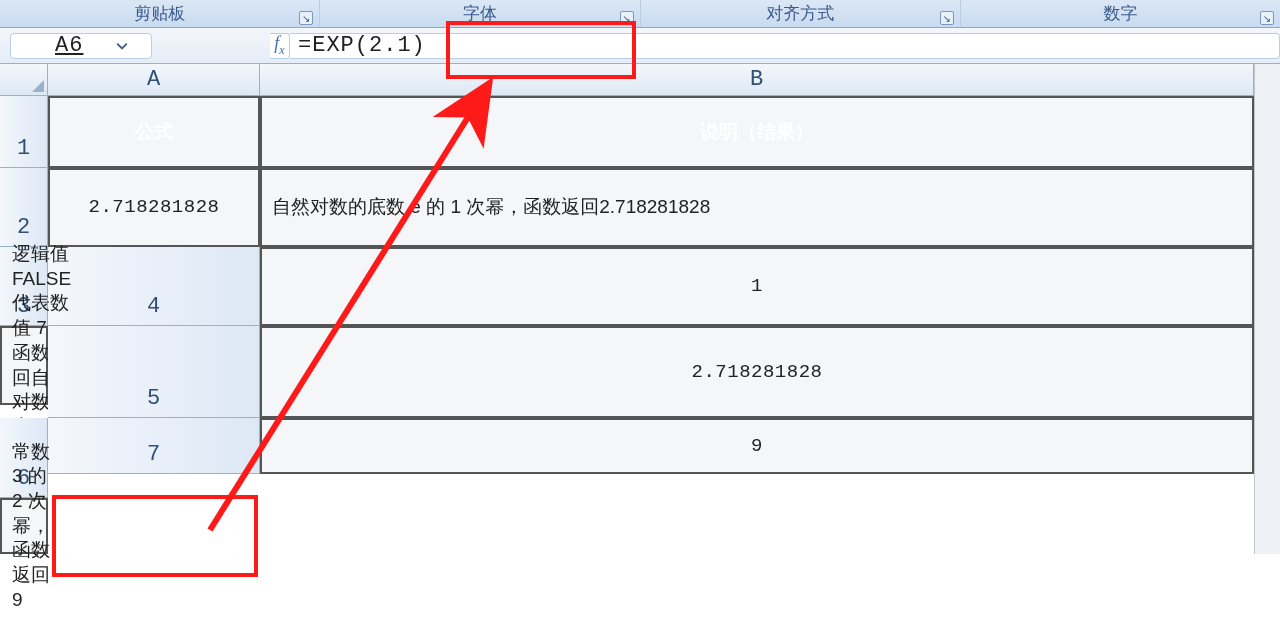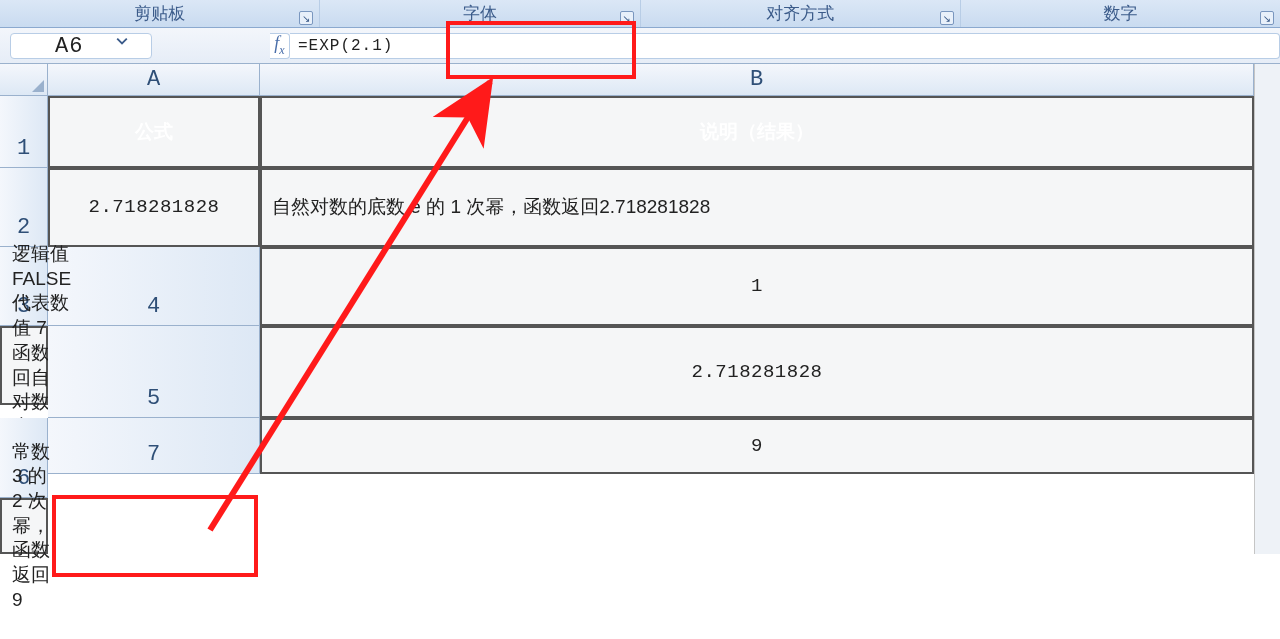--- a/index.html
+++ b/index.html
@@ -46,45 +46,46 @@
     height: 36px;
     background: linear-gradient(#f3f6fb, #e6edf7);
     border-bottom: 1px solid #9ab1cd;
   }
   .namebox-area {
     display:flex;align-items:center;height:100%;
     width:290px;
     padding-left:10px;
   }
   .namebox {
-    display:flex;justify-content:space-between;
+    display:flex;align-items:center;justify-content:space-between;
     width:180px;height:26px;
     background:#fff;
     border:1px solid #b8cde6;border-radius:4px;
     padding:0 22px 0 44px;
     font-family:"Courier New",monospace;font-size:22px;color:#222;
     letter-spacing:1px;
+    text-decoration:underline;
   }
   .namebox .dd {
     width:14px;height:14px;display:flex;align-items:center;justify-content:center;
   }
   .namebox .dd svg{width:12px;height:12px;}
   .fx-btn {
     width:30px;height:26px;border:1px solid #b8cde6;border-left:none;
     background:#fff;
     display:flex;align-items:center;justify-content:center;
     font-style:italic;font-family:"Times New Roman",serif;
     font-size:18px;color:#4a6ea9;border-radius:0 4px 4px 0;
     margin-left:118px;
   }
   .fx-btn sub { font-size:12px; font-style:italic;}
   .formula-input {
     flex:1;height:26px;background:#fff;border:1px solid #b8cde6;border-left:none;
     display:flex;align-items:center;padding:0 8px;
-    font-family:"SimSun","Courier New",monospace;font-size:16px;color:#222;
+    font-family:"SimSun","Courier New",monospace;font-size:22px;color:#222;
     border-radius:0 4px 4px 0;
     letter-spacing:1px;
   }
 
   
   .sheet {
     display:grid;
     grid-template-columns: 48px 212px 994px 26px;
     position:relative;
   }

